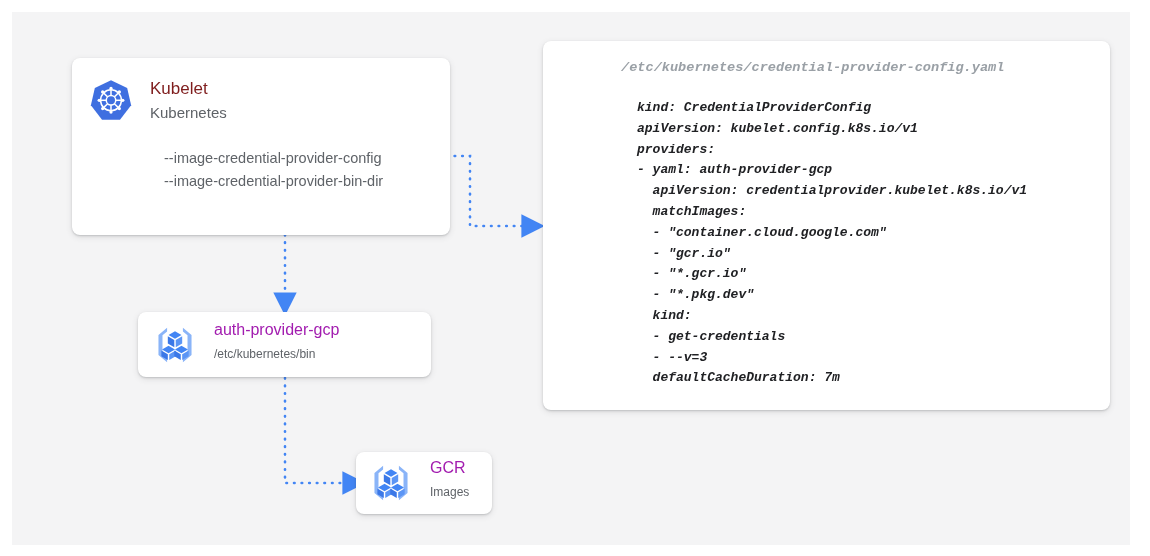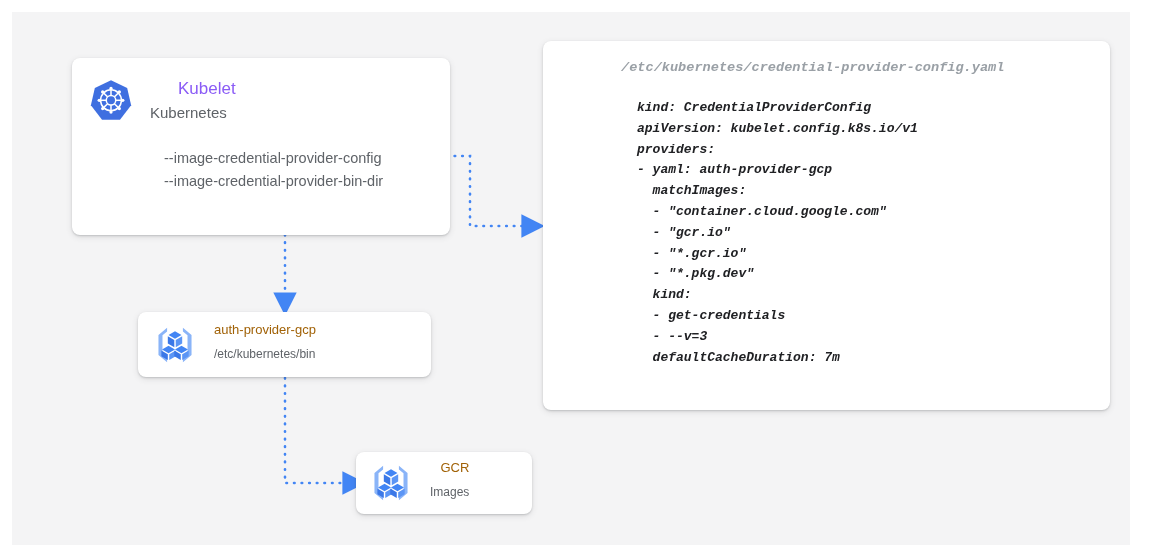--- a/index.html
+++ b/index.html
@@ -38,24 +38,23 @@
   #kubelet-icon {
     position: absolute; left: 16px; top: 20px;
     width: 46px; height: 46px;
   }
   #kubelet-head {
     position: absolute; left: 78px; top: 18px;
     width: 290px;
   }
   .node-title {
     font-size: 17px;
-    color: #8b5cf6;
+    color: #7f1d1d;
     line-height: 25px;
     white-space: nowrap;
-    margin-left: 28px;
   }
   .node-sub {
     font-size: 15px;
     color: #5f6368;
     line-height: 24px;
     white-space: nowrap;
   }
   #kubelet-flags {
     position: absolute; left: 92px; top: 89px;
     width: 290px;
@@ -74,30 +73,30 @@
   #authprovider-icon {
     position: absolute; left: 14px; top: 10px;
     width: 46px; height: 46px;
   }
   #authprovider-text {
     position: absolute; left: 76px; top: 6px;
   }
   
   #gcr-card {
     left: 356px; top: 452px;
-    width: 176px; height: 62px;
+    width: 136px; height: 62px;
   }
   #gcr-icon {
     position: absolute; left: 12px; top: 8px;
     width: 46px; height: 46px;
   }
   #gcr-text {
     position: absolute; left: 74px; top: 4px;
   }
-  .node-title-sm { font-size: 13px; color: #a16207; line-height: 24px; white-space: nowrap; text-align: right; }
+  .node-title-sm { font-size: 16px; color: #a21caf; line-height: 24px; white-space: nowrap; }
   .node-sub-sm   { font-size: 12px; color: #5f6368; line-height: 24px; white-space: nowrap; }
   
   #yaml-card {
     left: 543px; top: 41px;
     width: 567px; height: 369px;
   }
   #yaml-body {
     position: absolute;
     left: 78px; top: 16px;
     right: 12px; bottom: 10px;
@@ -246,20 +245,21 @@
   </div>
 
   <div class="card" id="yaml-card">
     <div id="yaml-body">
       <div class="yaml-path">/etc/kubernetes/credential-provider-config.yaml</div>
       <div>
         <div class="yaml-line">kind: CredentialProviderConfig</div>
         <div class="yaml-line">apiVersion: kubelet.config.k8s.io/v1</div>
         <div class="yaml-line">providers:</div>
         <div class="yaml-line">- yaml: auth-provider-gcp</div>
+        <div class="yaml-line">  apiVersion: credentialprovider.kubelet.k8s.io/v1</div>
         <div class="yaml-line">  matchImages:</div>
         <div class="yaml-line">  - "container.cloud.google.com"</div>
         <div class="yaml-line">  - "gcr.io"</div>
         <div class="yaml-line">  - "*.gcr.io"</div>
         <div class="yaml-line">  - "*.pkg.dev"</div>
         <div class="yaml-line">  kind:</div>
         <div class="yaml-line">  - get-credentials</div>
         <div class="yaml-line">  - --v=3</div>
         <div class="yaml-line">  defaultCacheDuration: 7m</div>
       </div>

